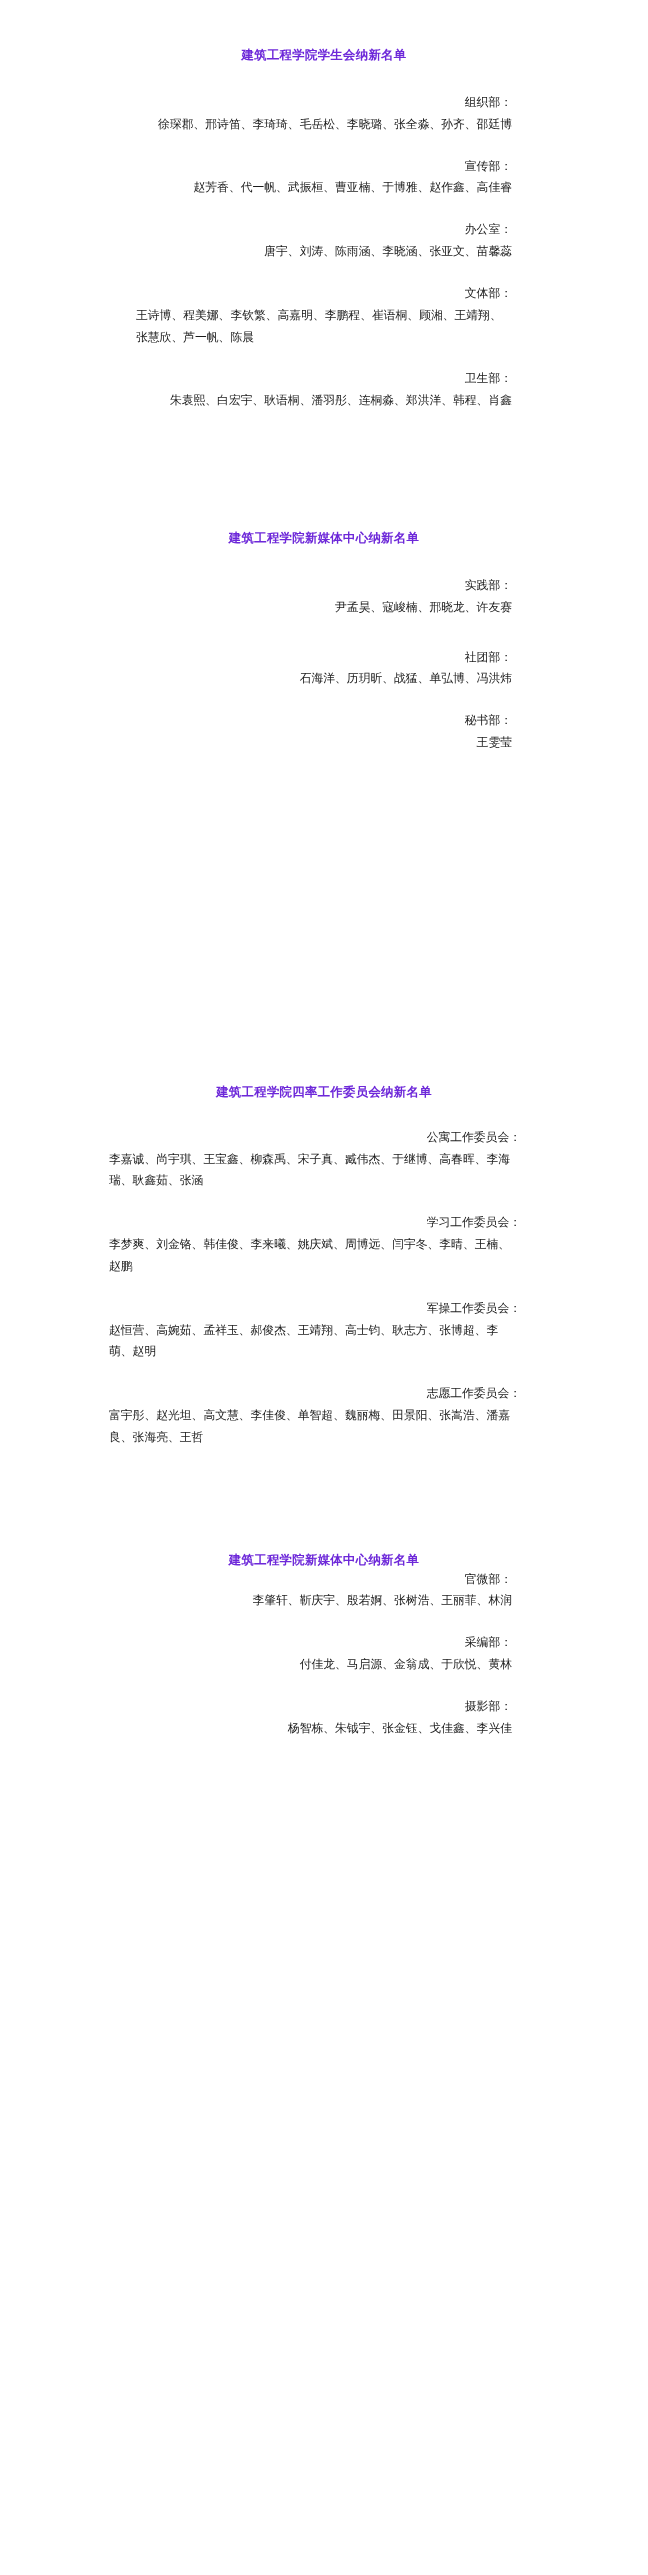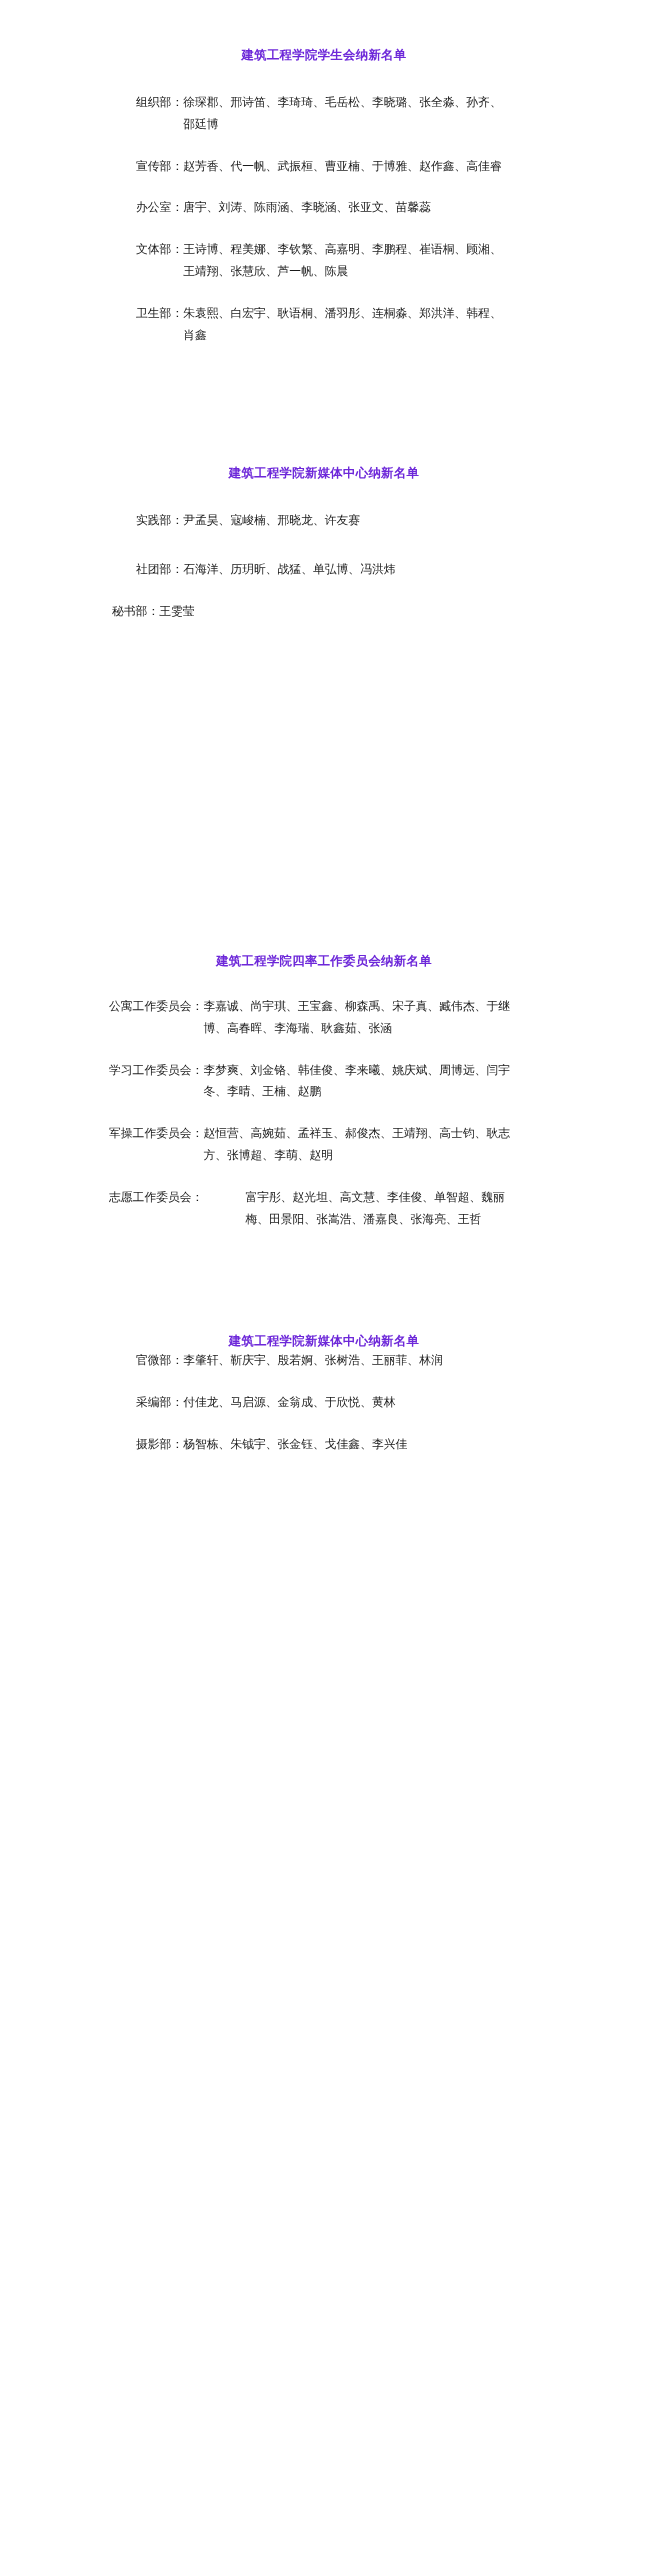--- a/index.html
+++ b/index.html
@@ -27,22 +27,22 @@
   .section-title {
     text-align: center;
     font-size: 12.4px;
     font-weight: bold;
     letter-spacing: 0.3px;
     font-family: "DejaVu Serif", "Liberation Serif", serif;
     color: #6d28d9;
   }
   .entry {
     display: flex;
-    flex-direction: row;
-    align-items: flex-start;
+    flex-direction: column;
+    align-items: flex-end;
     font-size: 11.8px;
     line-height: 1.85;
     color: #1a1a1a;
   }
   .entry-label {
     white-space: nowrap;
     flex: 0 0 auto;
     text-align: right;
   }
   .entry-names {
@@ -121,21 +121,21 @@
     <div class="entry" style="margin-top:20px; padding-left:109px; padding-right:127px;">
       <div class="entry-label">学习工作委员会：</div>
       <div class="entry-names">李梦爽、刘金铬、韩佳俊、李来曦、姚庆斌、周博远、闫宇冬、李晴、王楠、赵鹏</div>
     </div>
 
     <div class="entry" style="margin-top:20px; padding-left:109px; padding-right:127px;">
       <div class="entry-label">军操工作委员会：</div>
       <div class="entry-names">赵恒营、高婉茹、孟祥玉、郝俊杰、王靖翔、高士钧、耿志方、张博超、李萌、赵明</div>
     </div>
 
-    <div class="entry" style="margin-top:20px; padding-left:109px; padding-right:127px;gap:42px;">
+    <div class="entry" style="margin-top:20px; padding-left:109px; padding-right:127px;">
       <div class="entry-label">志愿工作委员会：</div>
       <div class="entry-names">富宇彤、赵光坦、高文慧、李佳俊、单智超、魏丽梅、田景阳、张嵩浩、潘嘉良、张海亮、王哲</div>
     </div>
   </div>
 
   <div class="spacer" style="height:103px;"></div>
 
   <div class="section">
     <div class="section-title">建筑工程学院新媒体中心纳新名单</div>
 

